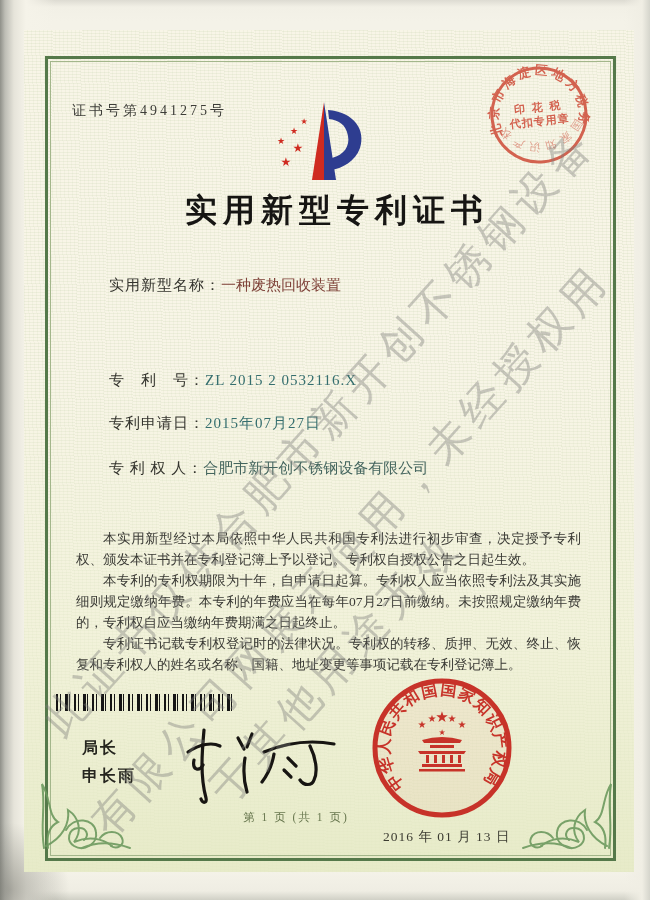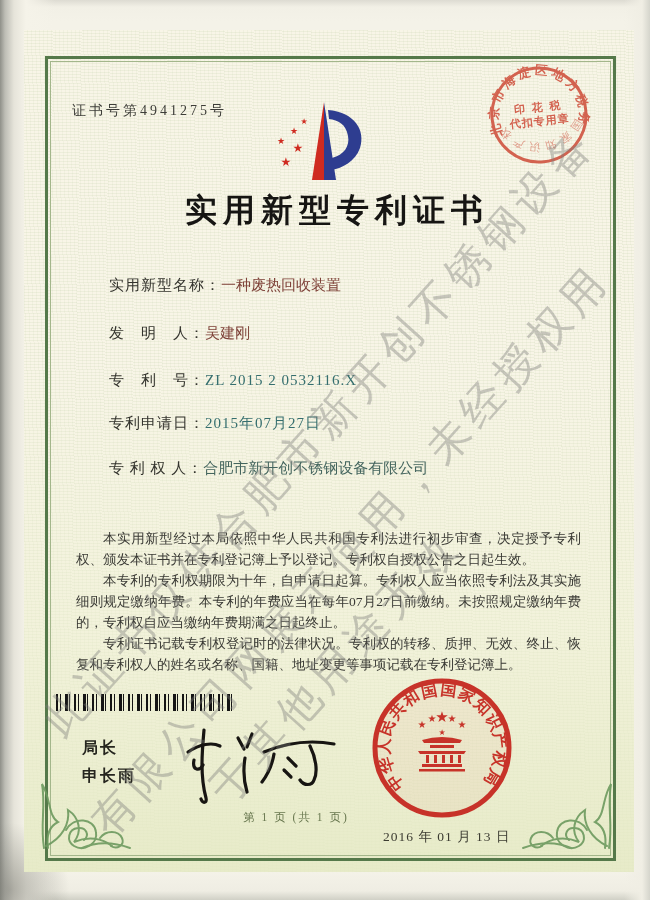--- a/index.html
+++ b/index.html
@@ -96,23 +96,20 @@
       <text x="36" y="56" font-size="12">★</text>
       <text x="24" y="70" font-size="12">★</text>
     </g>
   </svg>
 
   <div class="abs title">实用新型专利证书</div>
 
   <div class="abs field" style="top:276px">
     <span class="flabel">实用新型名称：</span><span class="v-red">一种废热回收装置</span>
   </div>
-  <div class="abs field" style="top:324px">
-    <span class="flabel">发　明　人：</span><span class="v-red">吴建刚</span>
-  </div>
   <div class="abs field" style="top:371px">
     <span class="flabel">专　利　号：</span><span class="v-teal">ZL 2015 2 0532116.X</span>
   </div>
   <div class="abs field" style="top:414px">
     <span class="flabel">专利申请日：</span><span class="v-teal">2015年07月27日</span>
   </div>
   <div class="abs field" style="top:459px">
     <span class="flabel">专 利 权 人：</span><span class="v-slate">合肥市新开创不锈钢设备有限公司</span>
   </div>
 

